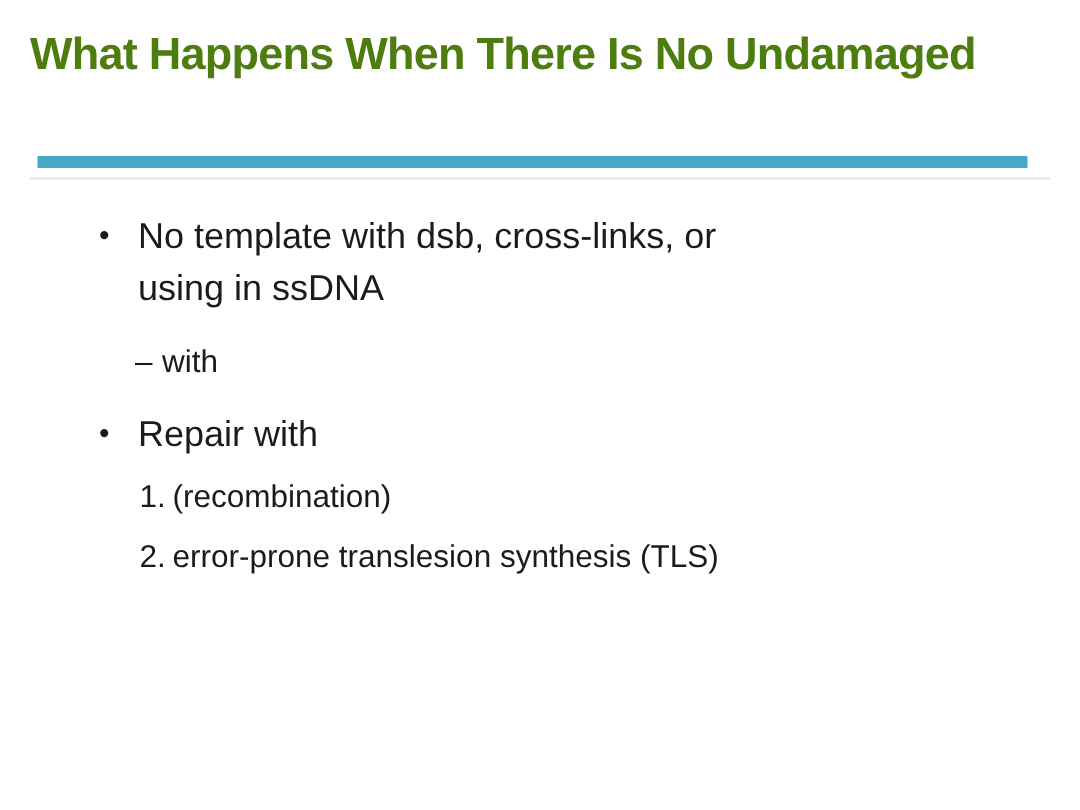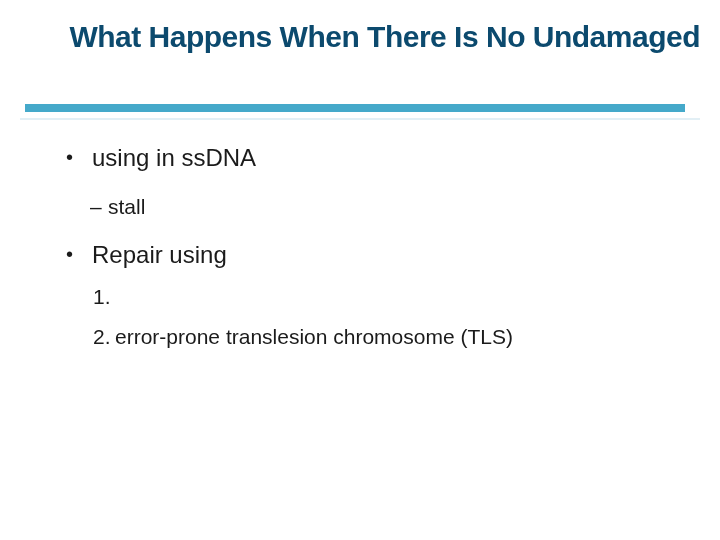--- a/index.html
+++ b/index.html
@@ -14,22 +14,22 @@
     background: #ffffff;
     overflow: hidden;
     font-family: "Liberation Sans", sans-serif;
     color: #1b1b1b;
   }
   .title {
     position: absolute;
     top: 20px;
     left: 20px;
     width: 680px;
-    text-align: right;
-    color: #0c4a6e;
+    text-align: left;
+    color: #4d7c0f;
     font-weight: bold;
     font-size: 30px;
     line-height: 34px;
     letter-spacing: -0.5px;
   }
   .rule {
     position: absolute;
     top: 104px;
     left: 25px;
     width: 660px;
@@ -99,45 +99,47 @@
   </div>
 
   <div class="rule"></div>
   <div class="rule-thin"></div>
 
   <div class="body">
 
     <div class="bullet-l1">
       <span class="marker">•</span>
       <span class="lines">
+        <div>No template with dsb, cross-links, or</div>
         <div>using in ssDNA</div>
       </span>
     </div>
 
     <div class="bullet-l2">
       <span class="marker">–</span>
       <span class="lines">
-        <div>stall</div>
+        <div>with</div>
       </span>
     </div>
 
     <div class="bullet-l1 bullet-b2">
       <span class="marker">•</span>
       <span class="lines">
-        <div>Repair using</div>
+        <div>Repair with</div>
       </span>
     </div>
 
     <div class="num-item num-1">
       <span class="marker">1.</span>
       <span class="lines">
+        <div>(recombination)</div>
       </span>
     </div>
 
     <div class="num-item num-2">
       <span class="marker">2.</span>
       <span class="lines">
-        <div>error-prone translesion chromosome (TLS)</div>
+        <div>error-prone translesion synthesis (TLS)</div>
       </span>
     </div>
 
   </div>
 </div>
 
 </body></html>

